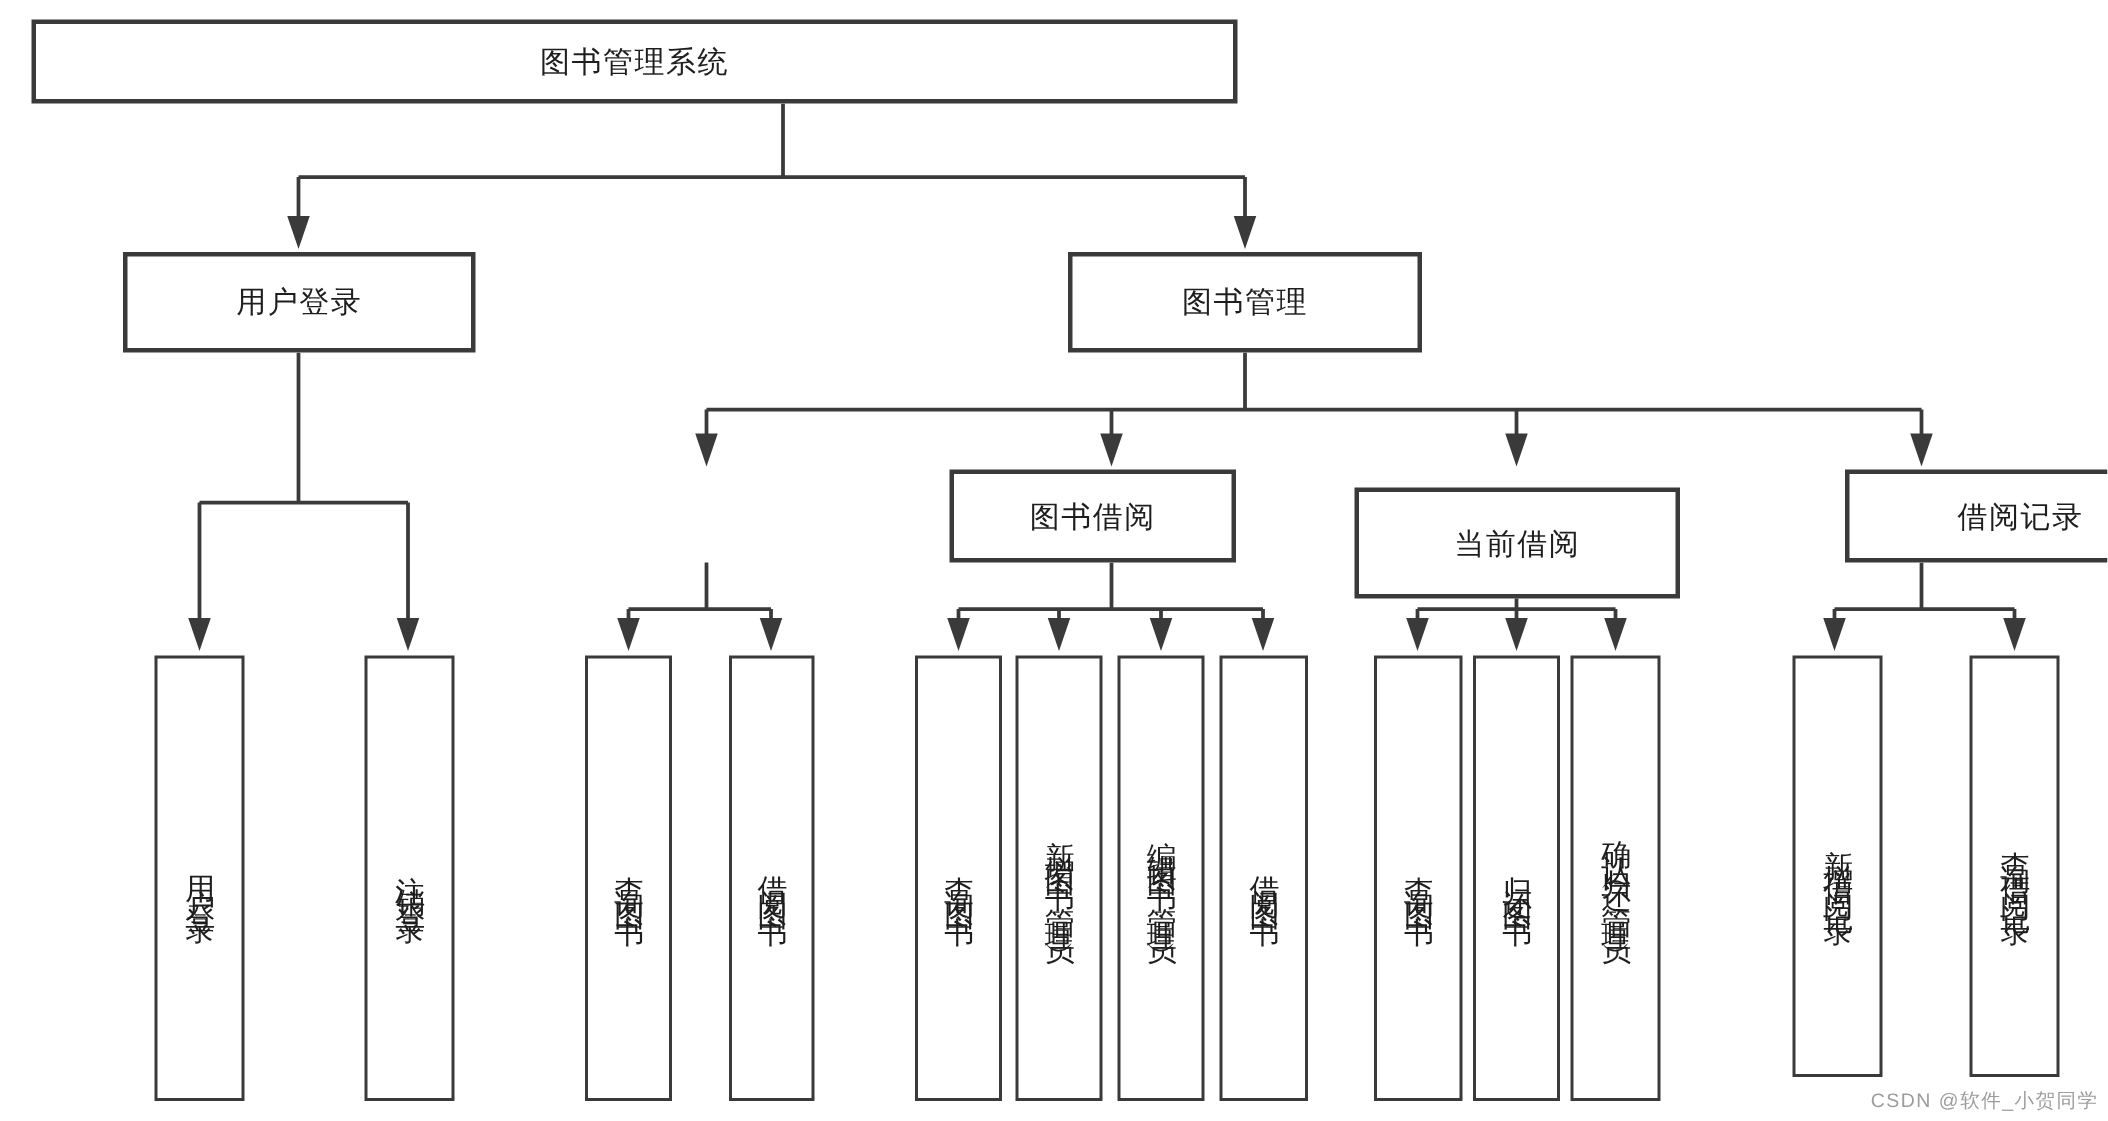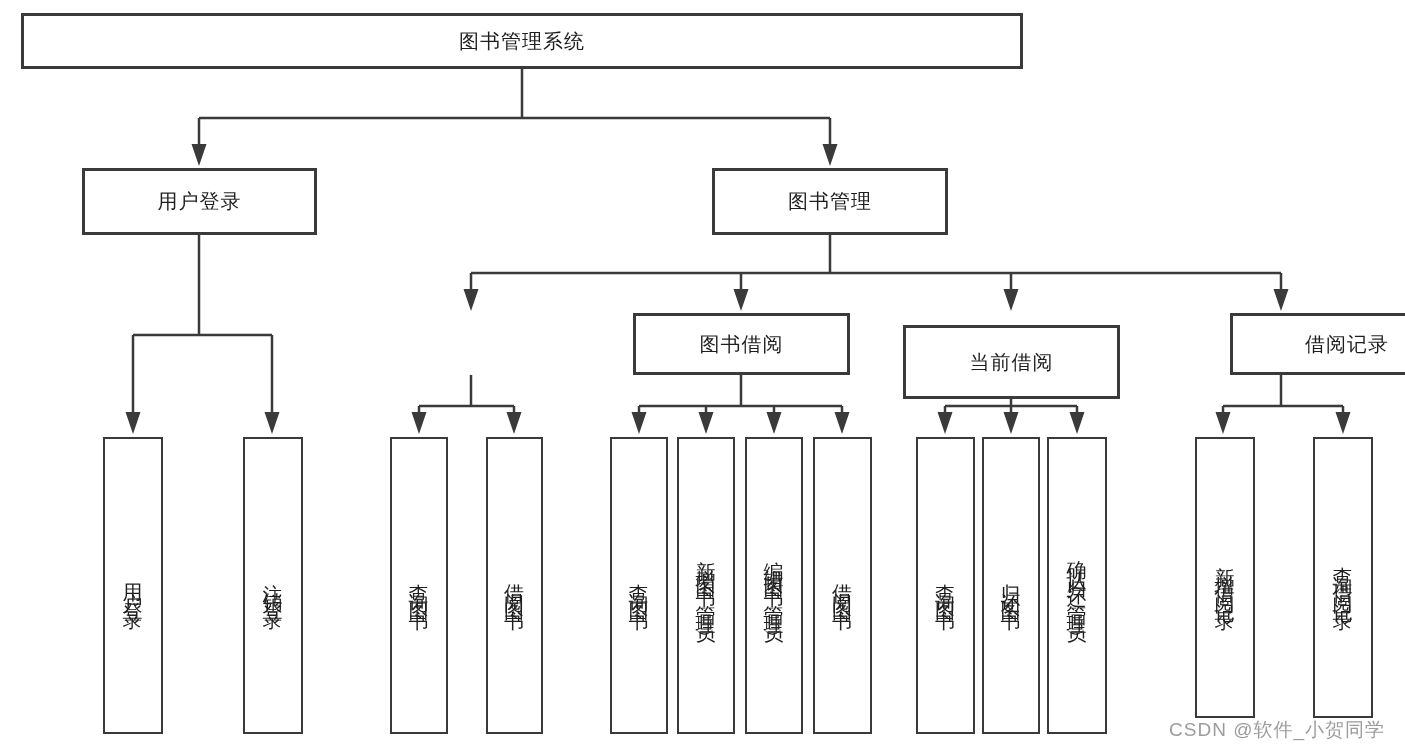--- a/index.html
+++ b/index.html
@@ -34,22 +34,22 @@
   }
   .leaf .vtext{
     writing-mode:vertical-rl;
     line-height:1;
     letter-spacing:9px;
     font-size:20px;
     white-space:nowrap;
   }
   .watermark{
     position:absolute;
-    right:20px;bottom:4px;
-    font-size:19px;
+    right:6px;bottom:4px;
+    font-size:13px;
     color:var(--watermark);
     letter-spacing:1px;
     z-index:5;
     white-space:nowrap;
   }
 </style>
 </head>
 <body>
 
 <div class="stage">
@@ -78,32 +78,32 @@
       M698.5 412 L713.5 412 L706 434 Z
       M766.5 412 L781.5 412 L774 434 Z
       M834.5 412 L849.5 412 L842 434 Z
       M937.5 412 L952.5 412 L945 434 Z
       M1003.5 412 L1018.5 412 L1011 434 Z
       M1069.5 412 L1084.5 412 L1077 434 Z
       M1215.5 412 L1230.5 412 L1223 434 Z
       M1335.5 412 L1350.5 412 L1343 434 Z"></path>
   </svg>
 
-  <div class="node" style="left:21px;top:13px;width:1002px;height:56px;">
+  <div class="node" style="left:21px;top:13px;width:804px;height:56px;">
     <span>图书管理系统</span>
   </div>
 
   <div class="node" style="left:82px;top:168px;width:235px;height:67px;">
     <span>用户登录</span>
   </div>
   <div class="node" style="left:712px;top:168px;width:236px;height:67px;text-align:center;">
     <span>图书管理</span>
   </div>
 
-  <div class="node" style="left:633px;top:313px;width:217px;height:62px;">
+  <div class="node" style="left:633px;top:313px;width:191px;height:62px;">
     <span>图书借阅</span>
   </div>
   <div class="node" style="left:903px;top:313px;width:217px;height:74px;margin-top:12px;">
     <span>当前借阅</span>
   </div>
   <div class="node" style="left:1230px;top:313px;width:234px;height:62px;">
     <span>借阅记录</span>
   </div>
 
   <div class="node leaf" style="left:103px;top:437px;width:60px;height:297px;">

